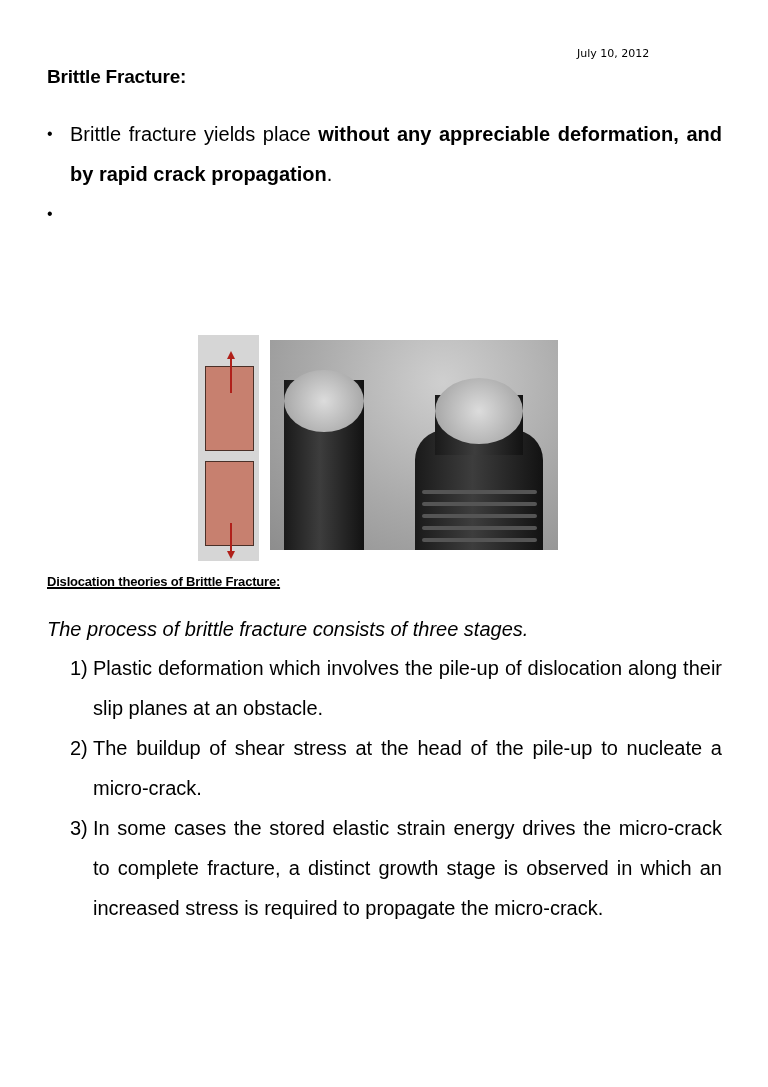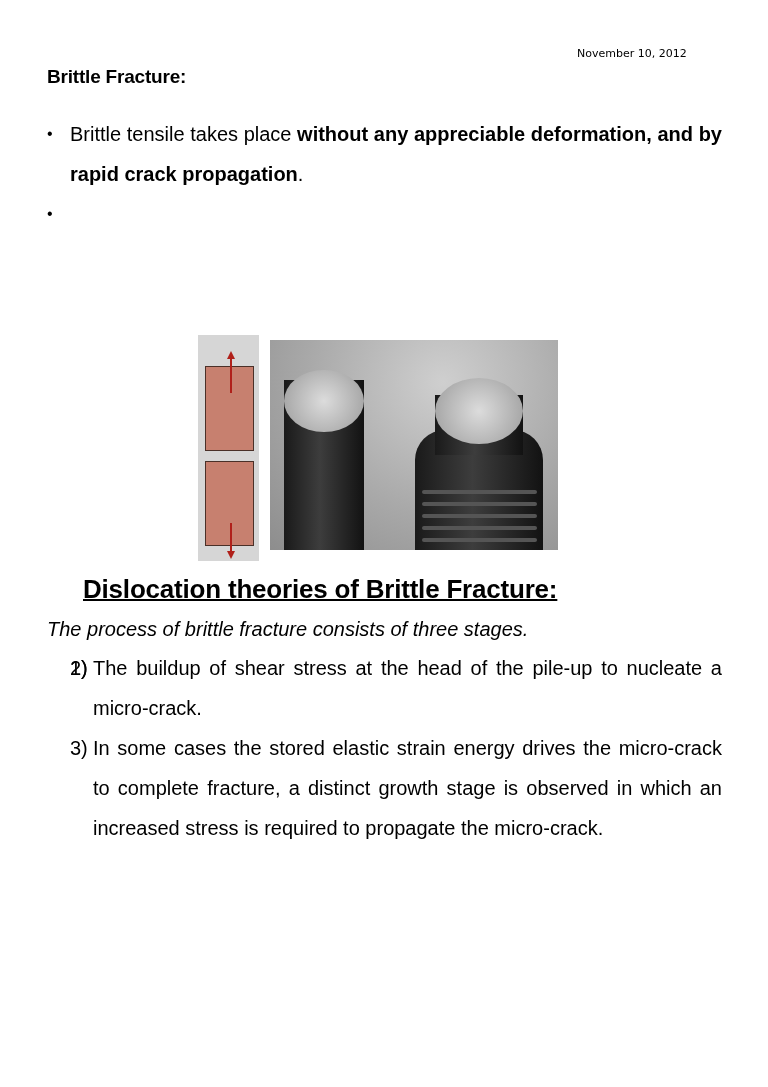--- a/index.html
+++ b/index.html
@@ -12,37 +12,37 @@
   .bullet .dot { position:absolute; left:0; top:0; font-size:16px; }
   .bullet b { font-weight:bold; }
   .fig { position:absolute; left:198px; top:335px; width:360px; height:226px; }
   .diagram { position:absolute; left:0; top:0; width:61px; height:226px; background:#d6d6d6; }
   .blk { position:absolute; left:7px; width:49px; background:#c7806f; border:1.5px solid #4a3028; box-sizing:border-box; }
   .photo { position:absolute; left:72px; top:5px; width:288px; height:210px;
            background: radial-gradient(ellipse at 60% 20%, #cfcfcf 0%, #a9a9a9 55%, #8d8d8d 100%); overflow:hidden; }
   .rod { position:absolute; background:linear-gradient(90deg,#1a1a1a,#3d3d3d 45%,#121212); }
   .face { position:absolute; border-radius:50%; background:radial-gradient(circle,#dcdcdc 0%,#b5b5b5 60%,#9a9a9a 100%); }
   .thread { position:absolute; height:4px; background:#555; border-radius:2px; }
-  .h2 { position:absolute; left:47px; top:574px; font-size:26px; font-weight:bold; text-decoration:underline; text-decoration-thickness:2px; letter-spacing:-0.2px;margin-left:36px; }
+  .h2 { position:absolute; left:47px; top:574px; font-size:13px; font-weight:bold; text-decoration:underline; text-decoration-thickness:2px; letter-spacing:-0.2px; }
   .intro { position:absolute; left:47px; top:614px; font-size:20px; line-height:30px;font-style:italic; }
   .steps { position:absolute; left:70px; top:648px; width:652px; }
   .step { position:relative; padding-left:23px; font-size:20px; line-height:40px; text-align:justify; text-align-last:left; }
   .step .num { position:absolute; left:0; top:0; }
 </style>
 </head>
 <body>
 
-<div class="date">November 10, 2012</div>
+<div class="date">July 10, 2012</div>
 
 <div class="h1">Brittle Fracture:</div>
 
 <div class="bullet-list">
   <div class="bullet">
     <span class="dot">•</span>
-    <span>Brittle tensile takes place </span><b>without any appreciable deformation, and by rapid crack propagation</b><span>.</span>
+    <span>Brittle fracture yields place </span><b>without any appreciable deformation, and by rapid crack propagation</b><span>.</span>
   </div>
   <div class="bullet">
     <span class="dot">•</span>
   </div>
 </div>
 
 <div class="fig">
   <div class="diagram" title="Schematic of two separated blocks with tensile arrows pointing up and down">
     <div class="blk" style="top:31px;height:85px;"></div>
     <div class="blk" style="top:126px;height:85px;"></div>
@@ -67,20 +67,21 @@
   </div>
 </div>
 
 <div class="h2">Dislocation theories of Brittle Fracture:</div>
 
 <div class="intro">The process of brittle fracture consists of three stages.</div>
 
 <div class="steps">
   <div class="step">
     <span class="num">1)</span>
+    <span>Plastic deformation which involves the pile-up of dislocation along their slip planes at an obstacle.</span>
   </div>
   <div class="step">
     <span class="num">2)</span>
     <span>The buildup of shear stress at the head of the pile-up to nucleate a micro-crack.</span>
   </div>
   <div class="step">
     <span class="num">3)</span>
     <span>In some cases the stored elastic strain energy drives the micro-crack to complete fracture, a distinct growth stage is observed in which an increased stress is required to propagate the micro-crack.</span>
   </div>
 </div>

